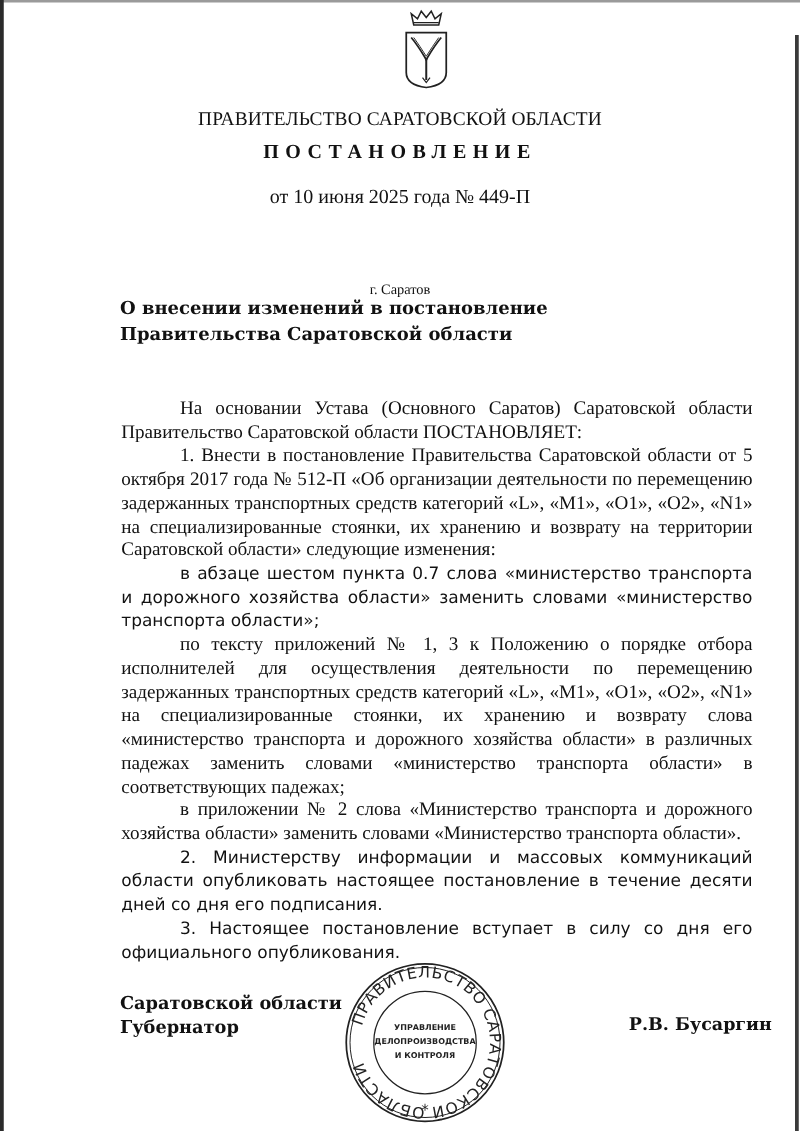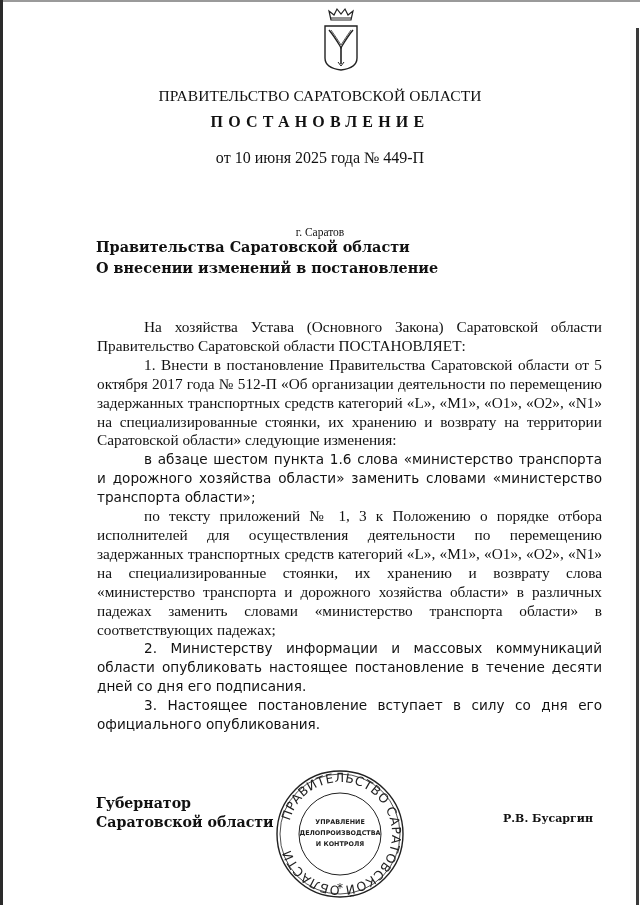--- a/index.html
+++ b/index.html
@@ -16,21 +16,21 @@
     .city { top:186px; font-size:11.5px;margin-top:40px; }
     .subject { position:absolute; left:96px; top:236px; font-size:16px; font-weight:bold;
                line-height:21px; font-family:"DejaVu Serif", serif; font-size:14.4px; }
     .body { position:absolute; left:97px; top:318px; width:505px; font-size:15.3px; line-height:18.9px; }
     .body p { margin:0; text-align:justify; text-align-last:left; }
     .body p.ind { text-indent:47px; }
     .body p.sans { font-family:"DejaVu Sans", sans-serif; font-size:13.6px; }
     .sig-left { position:absolute; left:96px; top:794px; font-family:"DejaVu Serif", serif;
                 font-weight:bold; font-size:14.2px; line-height:19px; }
     .sig-right { position:absolute; left:503px; top:812px; font-family:"DejaVu Serif", serif;
-                 font-weight:bold; font-size:11px; }
+                 font-weight:bold; font-size:14px; }
     .seal { position:absolute; left:274px; top:768px; width:132px; height:132px; }
   </style>
 </head>
 <body>
 
 <div class="scan-top"></div>
 <div class="scan-left"></div>
 <div class="scan-right"></div>
 
 <svg class="emblem" viewBox="0 0 38 66">
@@ -45,36 +45,37 @@
   <line x1="19" y1="41" x2="19" y2="58" stroke="#222" stroke-width="1.6"></line>
   <path d="M16 56 L19 60 L22 56" fill="none" stroke="#222" stroke-width="1"></path>
 </svg>
 
 <div class="c gov">ПРАВИТЕЛЬСТВО САРАТОВСКОЙ ОБЛАСТИ</div>
 <div class="c title">ПОСТАНОВЛЕНИЕ</div>
 <div class="c dateline">от 10 июня 2025 года № 449-П</div>
 <div class="c city">г. Саратов</div>
 
 <div class="subject">
+  <div>О внесении изменений в постановление</div>
   <div>Правительства Саратовской области</div>
-  <div>О внесении изменений в постановление</div>
 </div>
 
 <div class="body">
-  <p class="ind">На хозяйства Устава (Основного Закона) Саратовской области Правительство Саратовской области ПОСТАНОВЛЯЕТ:</p>
+  <p class="ind">На основании Устава (Основного Саратов) Саратовской области Правительство Саратовской области ПОСТАНОВЛЯЕТ:</p>
   <p class="ind">1. Внести в постановление Правительства Саратовской области от 5 октября 2017 года № 512-П «Об организации деятельности по перемещению задержанных транспортных средств категорий «L», «M1», «O1», «O2», «N1» на специализированные стоянки, их хранению и возврату на территории Саратовской области» следующие изменения:</p>
-  <p class="ind sans">в абзаце шестом пункта 1.6 слова «министерство транспорта и дорожного хозяйства области» заменить словами «министерство транспорта области»;</p>
+  <p class="ind sans">в абзаце шестом пункта 0.7 слова «министерство транспорта и дорожного хозяйства области» заменить словами «министерство транспорта области»;</p>
   <p class="ind">по тексту приложений № 1, 3 к Положению о порядке отбора исполнителей для осуществления деятельности по перемещению задержанных транспортных средств категорий «L», «M1», «O1», «O2», «N1» на специализированные стоянки, их хранению и возврату слова «министерство транспорта и дорожного хозяйства области» в различных падежах заменить словами «министерство транспорта области» в соответствующих падежах;</p>
+  <p class="ind">в приложении № 2 слова «Министерство транспорта и дорожного хозяйства области» заменить словами «Министерство транспорта области».</p>
   <p class="ind sans">2. Министерству информации и массовых коммуникаций области опубликовать настоящее постановление в течение десяти дней со дня его подписания.</p>
   <p class="ind sans">3. Настоящее постановление вступает в силу со дня его официального опубликования.</p>
 </div>
 
 <div class="sig-left">
+  <div>Саратовской области</div>
   <div>Губернатор</div>
-  <div>Саратовской области</div>
 </div>
 <div class="sig-right">Р.В. Бусаргин</div>
 
 <svg class="seal" viewBox="0 0 132 132">
   <defs>
     <path id="sealArc" d="M 66 66 m -52 0 a 52 52 0 1 1 104 0 a 52 52 0 1 1 -104 0"></path>
   </defs>
   <circle cx="66" cy="66" r="63" fill="none" stroke="#222" stroke-width="1.4"></circle>
   <circle cx="66" cy="66" r="60" fill="none" stroke="#222" stroke-width="0.8"></circle>
   <circle cx="66" cy="66" r="41" fill="none" stroke="#222" stroke-width="1"></circle>

